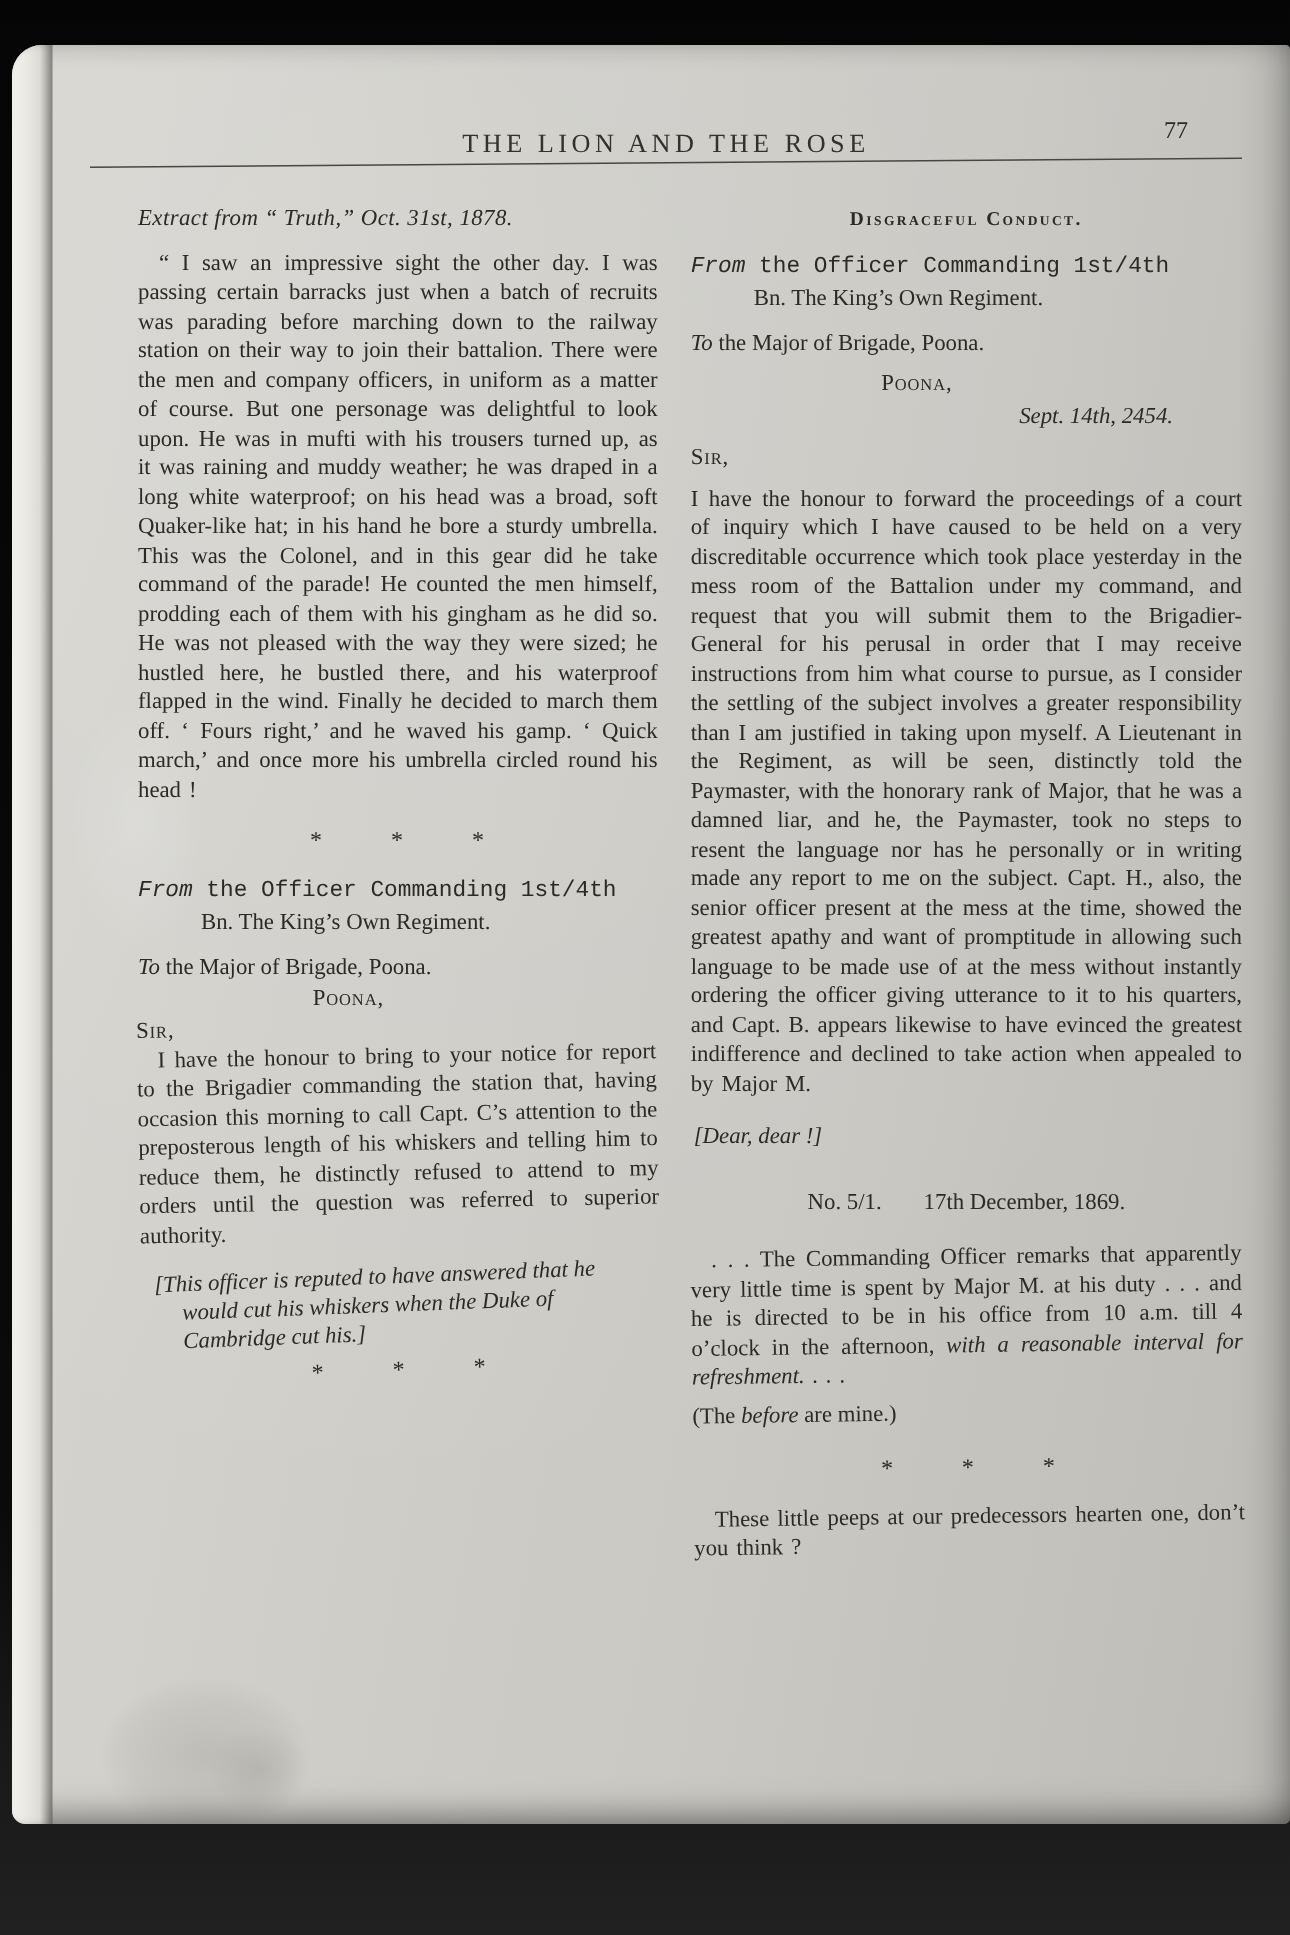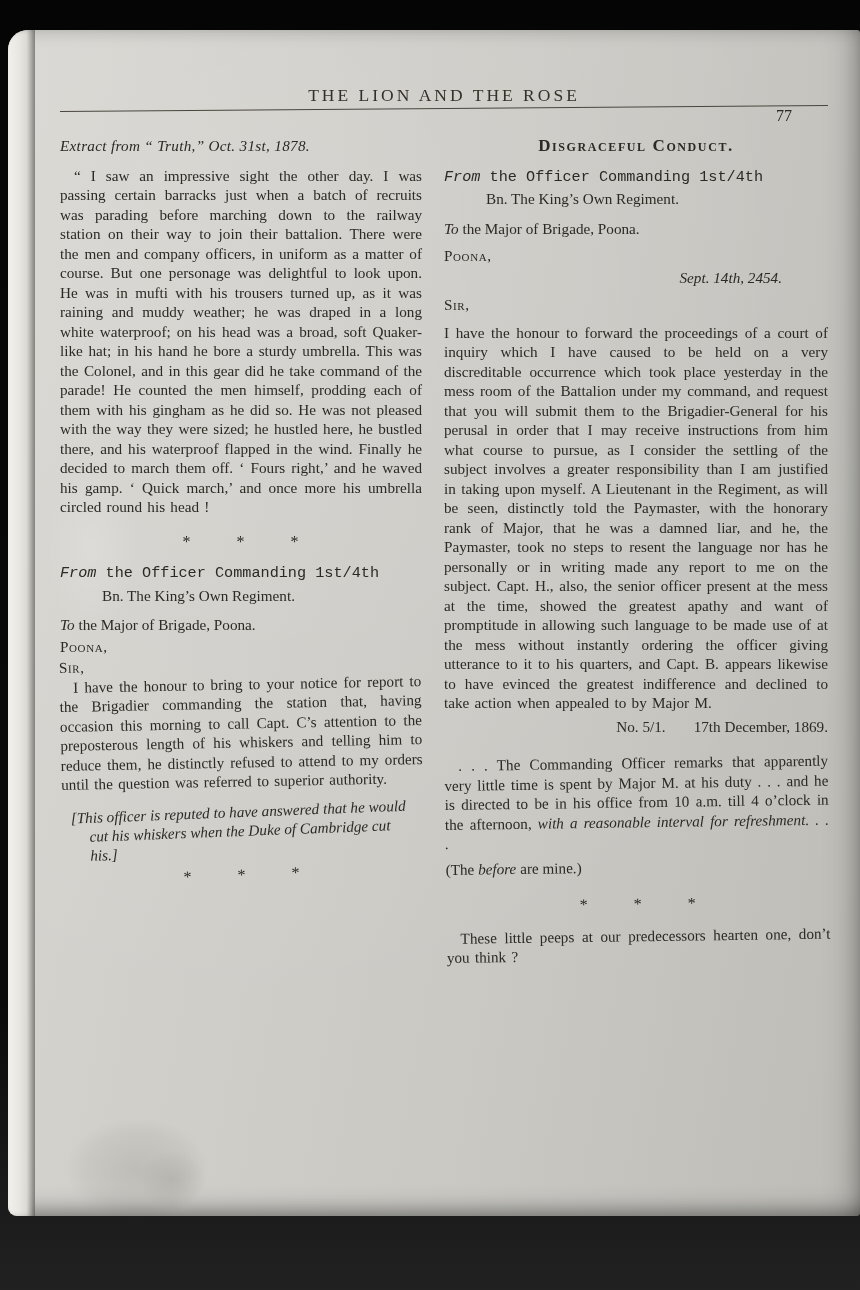--- a/index.html
+++ b/index.html
@@ -39,56 +39,56 @@
 
   .content {
     position:absolute; left:52px; top:48px; width:768px;
     color:#2d2923; font-size:15.2px; line-height:19.5px;
   }
   .header { position:relative; height:40px; }
   .running-title {
     text-align:center; font-size:17.5px; letter-spacing:3px;
     color:#353128; padding-top:8px;
   }
-  .page-number { position:absolute; right:36px; top:28px; font-size:16px; }
+  .page-number { position:absolute; right:36px; top:0; font-size:16px; }
   .header-rule {
     position:relative; top:2px; border-bottom:1.6px solid #4a463e;
     transform:rotate(-0.45deg);
   }
 
   .columns { display:flex; gap:22px; margin-top:16px; }
-  .col-left  { width:362px; }
+  .col-left  { width:362px;margin-left:32px; }
   .col-right { width:384px; }
 
   p { margin:0; }
   .just { text-align:justify; word-spacing:1.5px; }
   .indent { text-indent:14px; }
   .italic { font-style:italic; }
   .sc { font-variant:small-caps; letter-spacing:0.6px; }
   .sc-heading {
     font-variant:small-caps; text-align:center; letter-spacing:1.6px;
-    font-size:17px; margin:2px 0 12px 0;
+    font-size:13px; margin:2px 0 12px 0;
   }
   .extract-heading { font-style:italic; margin:2px 0 10px 0; letter-spacing:0.3px; }
   .para { margin-bottom:9px; }
   .separator {
     text-align:center; word-spacing:40px; font-size:16px;
     margin:15px 0 13px 0; letter-spacing:1px;
   }
   .address { margin-bottom:2px;font-family:Liberation Mono, monospace; }
   .address-cont { margin:0 0 10px 42px; }
   .to-line { margin:4px 0 2px 0; }
-  .place-line { text-align:left; padding-right:66px; margin-top:2px; }
+  .place-line { text-align:center; padding-right:66px; margin-top:2px; }
   .date-line { text-align:right; padding-right:46px; font-style:italic; margin:2px 0 8px 0; }
   .salutation { margin:2px 0 0 0; }
   .note {
     font-style:italic; margin-top:14px;
     padding-left:30px; text-indent:-18px; line-height:19px;
   }
-  .memo-ref { text-align:right; margin:4px 0 20px 0; }
+  .memo-ref { text-align:center; margin:4px 0 20px 0; }
   .memo-gap { display:inline-block; width:28px; }
   .tilt-a { transform:rotate(-1.1deg); transform-origin:0 50%; }
   .tilt-b { transform:rotate(-2.2deg); transform-origin:0 50%; }
   .tilt-c { transform:rotate(-0.8deg); transform-origin:0 0; }
   .mb-sm { margin-bottom:8px; }
   .dear-note { font-style:italic; margin:16px 0 24px 2px; }
   .memo-heading { margin:6px 0 8px 0; }
 </style>
 </head>
 <body>
@@ -141,20 +141,21 @@
           <p class="address"><span class="italic">From</span><span> the Officer Commanding 1st/4th</span></p>
           <p class="address-cont">Bn. The King’s Own Regiment.</p>
 
           <p class="to-line mb-sm"><span class="italic">To</span><span> the Major of Brigade, Poona.</span></p>
           <p class="place-line sc">Poona,</p>
           <p class="date-line">Sept. 14th, 2454.</p>
 
           <p class="sc salutation mb-sm">Sir,</p>
           <p class="just">I have the honour to forward the proceedings of a court of inquiry which I have caused to be held on a very discreditable occurrence which took place yesterday in the mess room of the Battalion under my command, and request that you will submit them to the Brigadier-General for his perusal in order that I may receive instructions from him what course to pursue, as I consider the settling of the subject involves a greater responsibility than I am justified in taking upon myself.  A Lieutenant in the Regiment, as will be seen, distinctly told the Paymaster, with the honorary rank of Major, that he was a damned liar, and he, the Paymaster, took no steps to resent the language nor has he personally or in writing made any report to me on the subject.  Capt. H., also, the senior officer present at the mess at the time, showed the greatest apathy and want of promptitude in allowing such language to be made use of at the mess without instantly ordering the officer giving utterance to it to his quarters, and Capt. B. appears likewise to have evinced the greatest indifference and declined to take action when appealed to by Major M.</p>
 
+          <p class="dear-note">[Dear, dear !]</p>
 
           <p class="memo-ref"><span>No. 5/1.</span><span class="memo-gap"></span><span>17th December, 1869.</span></p>
 
           <div class="tilt-c">
             <p class="just indent"><span>. . . The Commanding Officer remarks that apparently very little time is spent by Major M. at his duty . . . and he is directed to be in his office from 10 a.m. till 4 o’clock in the afternoon, </span><span class="italic">with a reasonable interval for refreshment. . . .</span></p>
             <p style="margin-top:6px;"><span>(The </span><span class="italic">before</span><span> are mine.)</span></p>
 
             <div class="separator" style="margin:18px 0 12px 0;">* * *</div>
 
             <p class="just indent">These little peeps at our predecessors hearten one, don’t you think ?</p>

